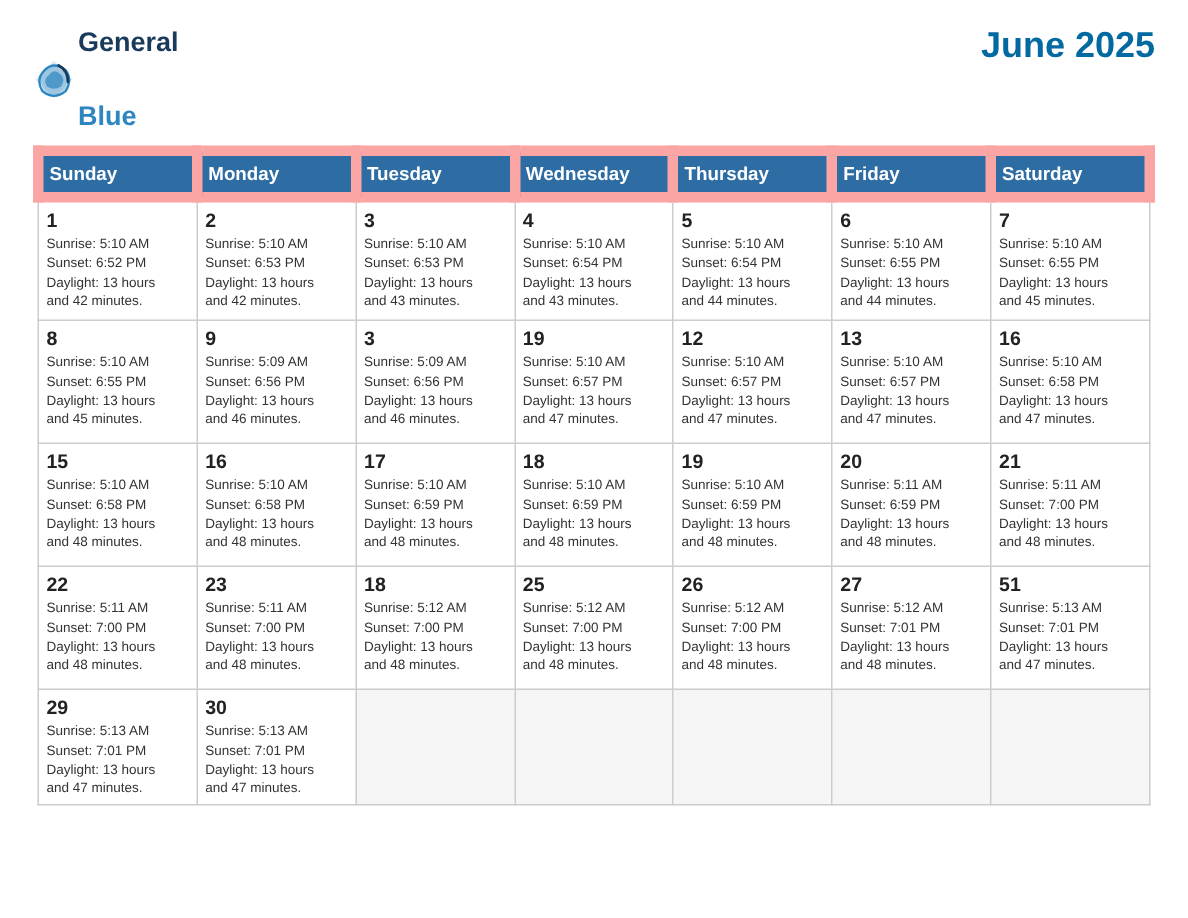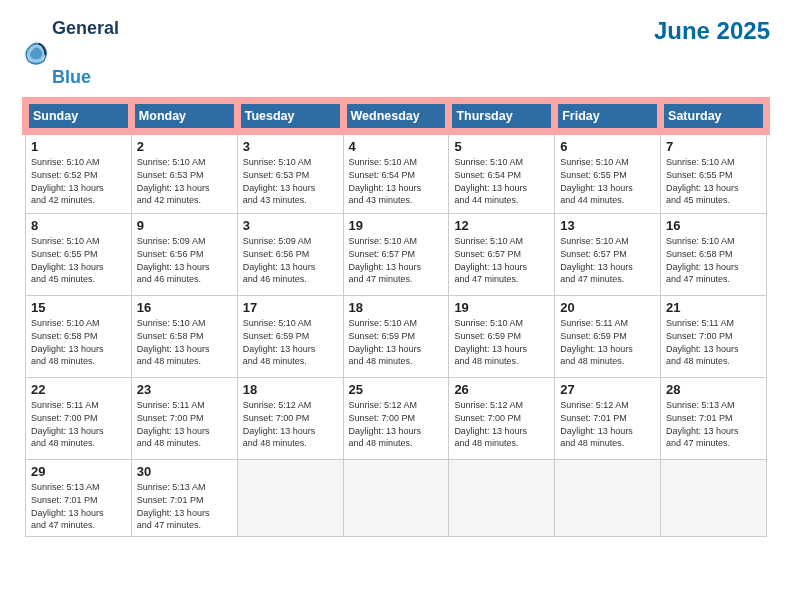--- a/index.html
+++ b/index.html
@@ -233,21 +233,21 @@
       </td>
           <td>
         <span class="day-num">26</span>
         <div class="day-info">Sunrise: 5:12 AM<br>Sunset: 7:00 PM<br>Daylight: 13 hours<br>and 48 minutes.</div>
       </td>
           <td>
         <span class="day-num">27</span>
         <div class="day-info">Sunrise: 5:12 AM<br>Sunset: 7:01 PM<br>Daylight: 13 hours<br>and 48 minutes.</div>
       </td>
           <td>
-        <span class="day-num">28</span>
+        <span class="day-num">51</span>
         <div class="day-info">Sunrise: 5:13 AM<br>Sunset: 7:01 PM<br>Daylight: 13 hours<br>and 47 minutes.</div>
       </td>
         </tr>
         <tr class="last-row">
           <td>
         <span class="day-num">29</span>
         <div class="day-info">Sunrise: 5:13 AM<br>Sunset: 7:01 PM<br>Daylight: 13 hours<br>and 47 minutes.</div>
       </td>
           <td>
         <span class="day-num">30</span>

